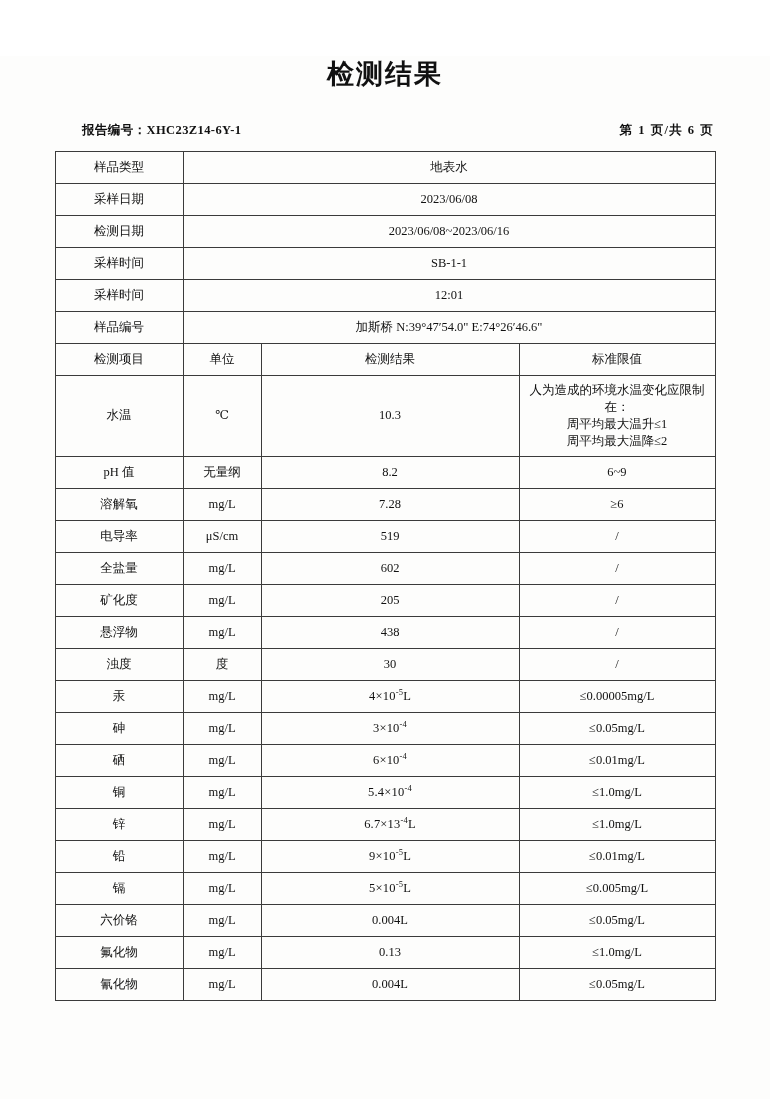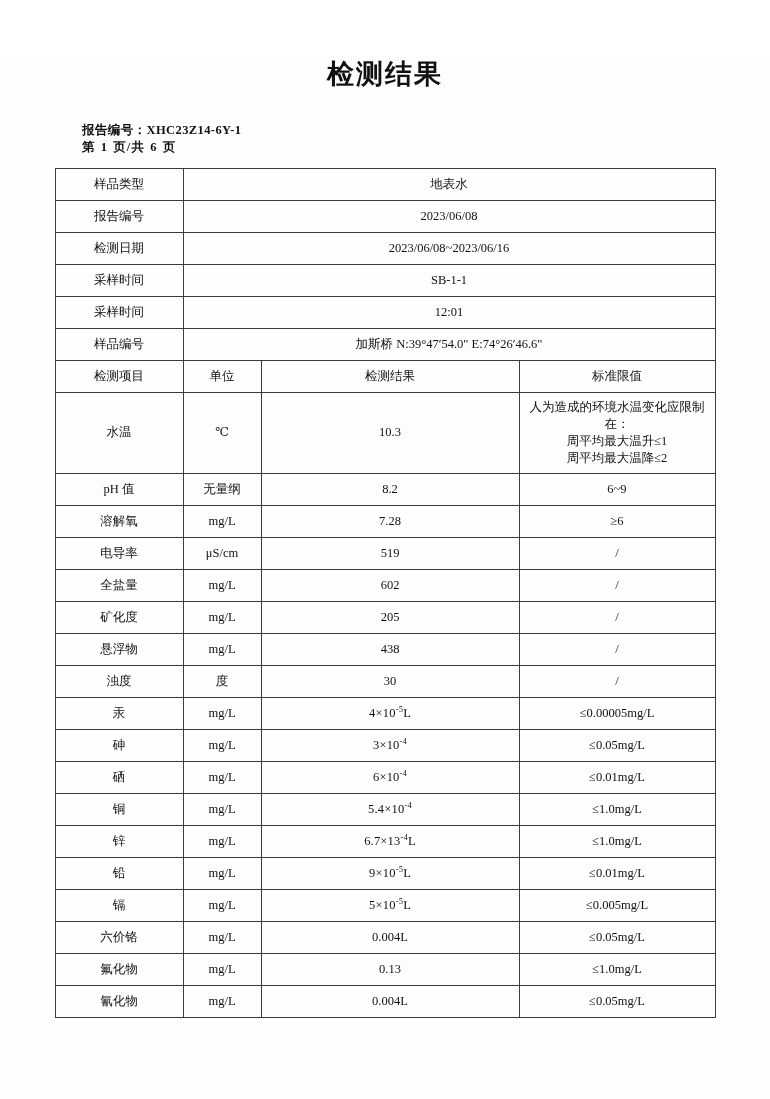--- a/index.html
+++ b/index.html
@@ -32,28 +32,27 @@
     margin-bottom: 0;
     font-family: "DejaVu Serif", "Liberation Serif", serif;
   }
   .meta-row {
     display: flex;
     justify-content: space-between;
     align-items: baseline;
     margin: 30px 42px 10px 82px;
     font-size: 12.5px;
     font-weight: 700;
-    flex-direction: column;
   }
   .meta-left {
     letter-spacing: 0.4px;
   }
   .meta-right {
     letter-spacing: 1.2px;
-    margin-right: 28px;
+    margin-right: 14px;
   }
   .meta-right .num {
     padding: 0 5px;
   }
   table.report {
     border-collapse: collapse;
     width: 660px;
     margin: 12px auto;
     table-layout: fixed;
   }
@@ -109,21 +108,21 @@
         <col class="c2">
         <col class="c3">
         <col class="c4">
     </colgroup>
     <tbody>
       <tr class="row-h">
         <td>样品类型</td>
         <td colspan="3">地表水</td>
       </tr>
       <tr class="row-h">
-        <td>报告编号</td>
+        <td>采样日期</td>
         <td colspan="3">2023/06/08</td>
       </tr>
       <tr class="row-h">
         <td>检测日期</td>
         <td colspan="3">2023/06/08~2023/06/16</td>
       </tr>
       <tr class="row-h">
         <td>采样时间</td>
         <td colspan="3">SB-1-1</td>
       </tr>

